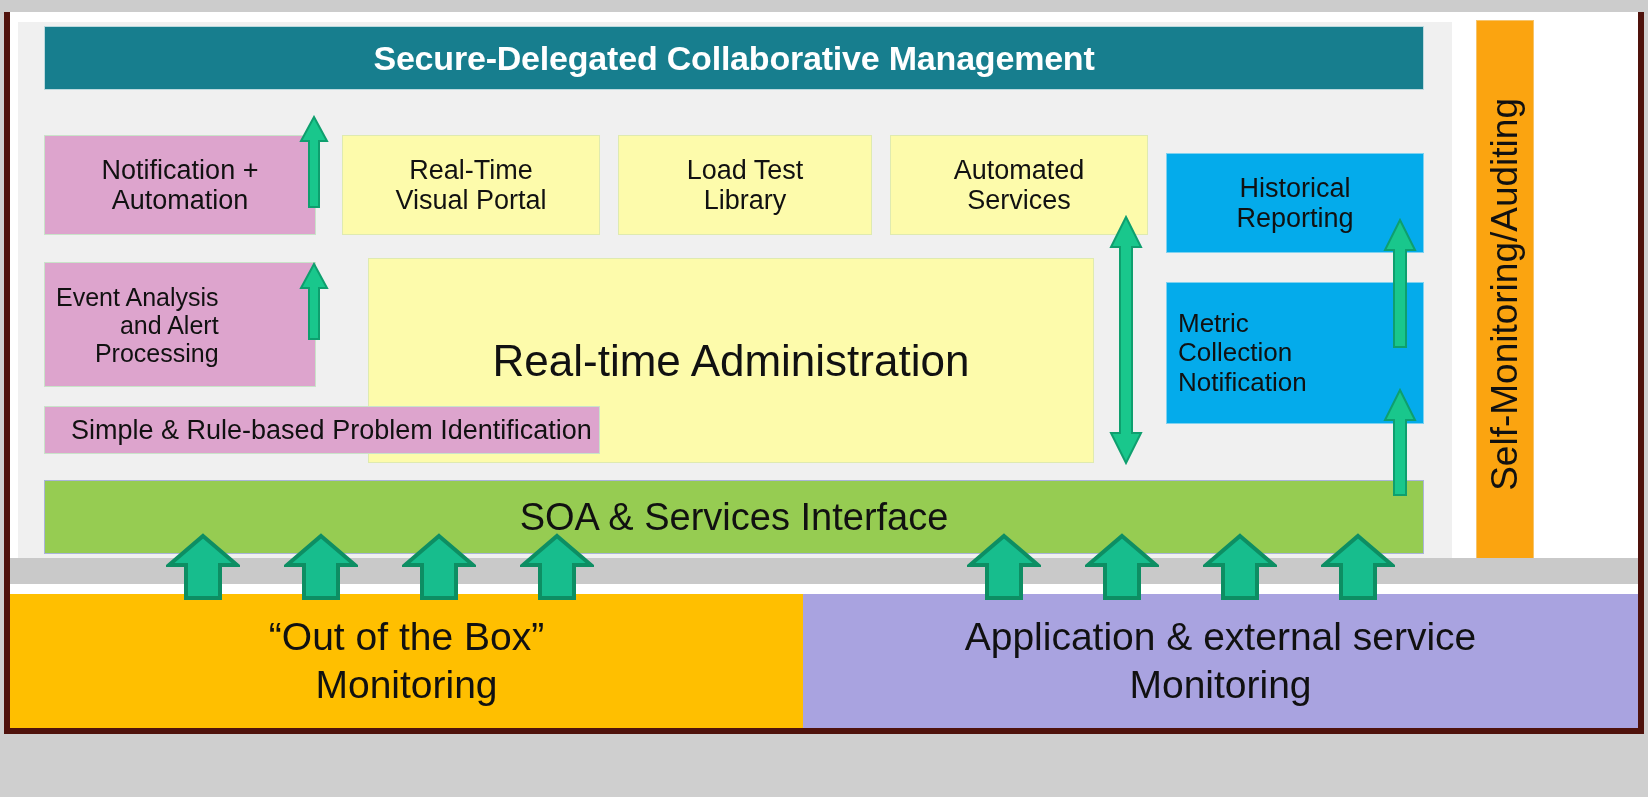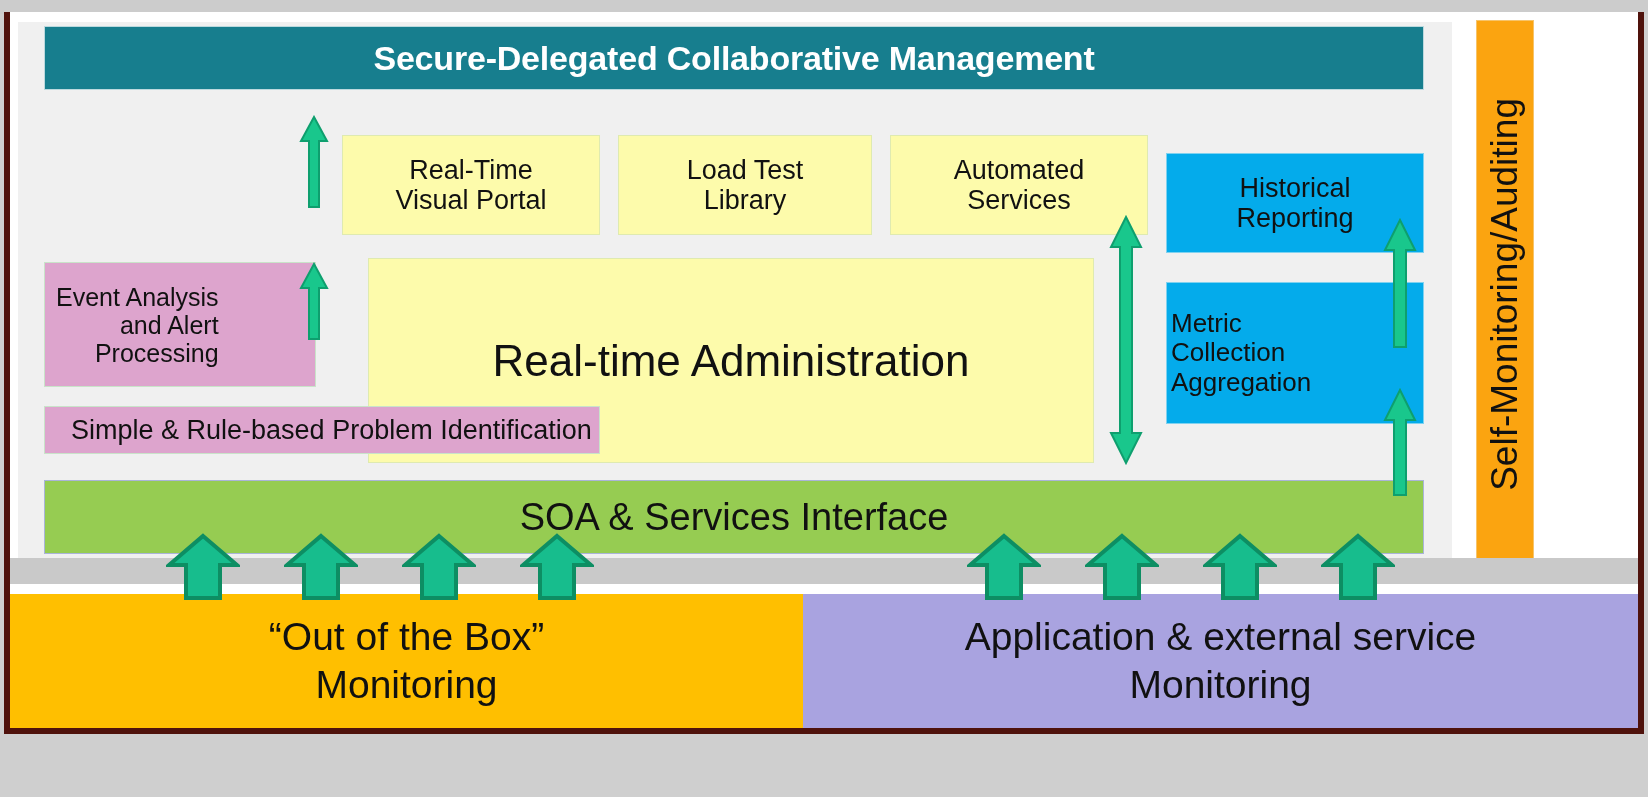--- a/index.html
+++ b/index.html
@@ -79,21 +79,21 @@
   #b-loadtest{ left:618px;  top:135px; width:254px; height:100px; font-size:27px; }
   #b-autosvc { left:890px;  top:135px; width:258px; height:100px; font-size:27px; }
   #b-histrep { left:1166px; top:153px; width:258px; height:100px; font-size:27px; }
   
   #b-event   { left:44px;   top:262px; width:272px; height:125px;
                font-size:25px; justify-content:flex-start; text-align:right;
                padding-left:11px; }
   #b-rtadmin { left:368px;  top:258px; width:726px; height:205px; font-size:44px; }
   #b-metric  { left:1166px; top:282px; width:258px; height:142px;
                font-size:26px; justify-content:flex-start; text-align:left;
-               padding-left:4px; }
+               padding-left:11px; }
   
   #b-simple  { left:44px;   top:406px; width:556px; height:48px;
                font-size:27px; justify-content:flex-start; text-align:left;
                padding-left:26px; z-index:4; }
   
   #b-soa     { left:44px;   top:480px; width:1380px; height:74px; font-size:38px; }
   
   .sidebar{
     position:absolute;
     left:1476px; top:20px;
@@ -149,20 +149,26 @@
   <div class="top-gray-strip"></div>
 
   <div class="frame-border"></div>
 
   <div class="panel"></div>
 
   <div class="header-band">
     <span class="title">Secure-Delegated Collaborative Management</span>
   </div>
 
+  <div class="box pink" id="b-notif">
+    <span>
+      <span>Notification +</span><br>
+      <span>Automation</span>
+    </span>
+  </div>
 
   <div class="box yellow" id="b-rtvp">
     <span>
       <span>Real-Time</span><br>
       <span>Visual Portal</span>
     </span>
   </div>
 
   <div class="box yellow" id="b-loadtest">
     <span>
@@ -194,21 +200,21 @@
   </div>
 
   <div class="box yellow" id="b-rtadmin">
     <span>Real-time Administration</span>
   </div>
 
   <div class="box blue" id="b-metric">
     <span>
       <span>Metric</span><br>
       <span>Collection</span><br>
-      <span>Aggregation</span>
+      <span>Notification</span>
     </span>
   </div>
 
   <div class="box pink" id="b-simple">
     <span>Simple &amp; Rule-based Problem Identification</span>
   </div>
 
   <div class="box green" id="b-soa">
     <span>SOA &amp; Services Interface</span>
   </div>

